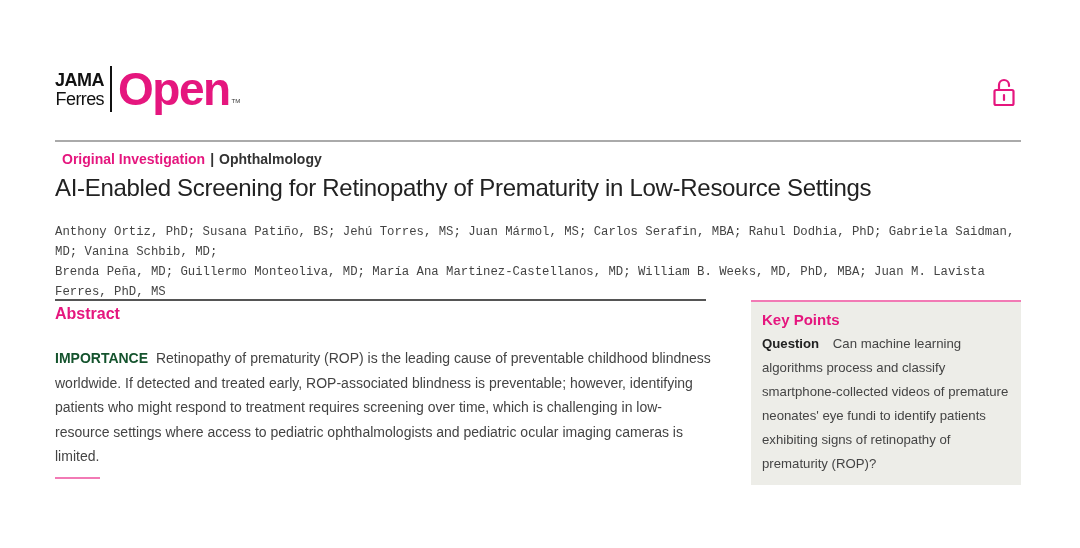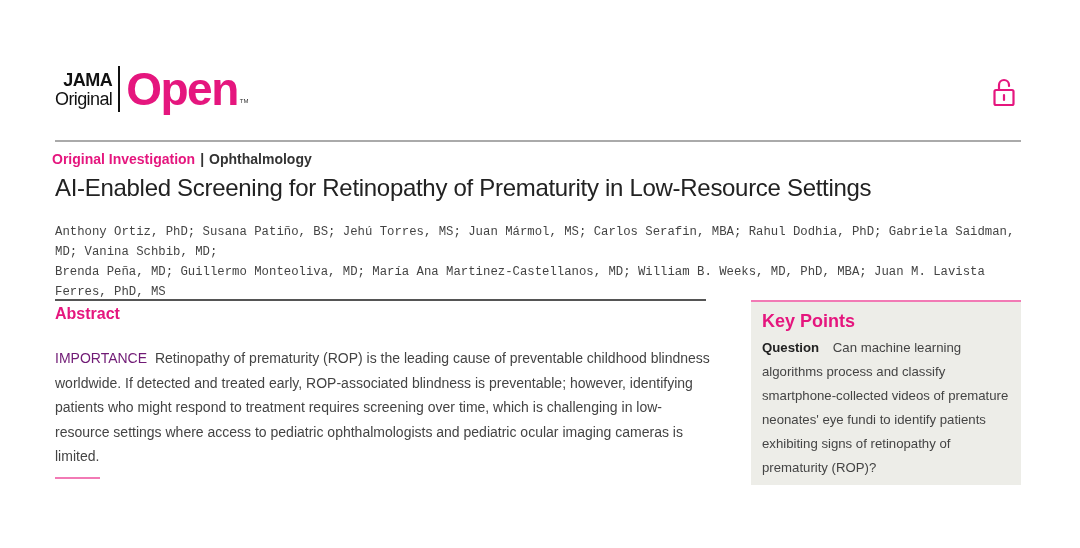--- a/index.html
+++ b/index.html
@@ -12,49 +12,49 @@
   .logo-jama { font-family: "Liberation Sans", sans-serif; font-weight: bold; font-size: 18px; color: #111; letter-spacing: -0.5px; }
   .logo-network { font-family: "Liberation Sans", sans-serif; font-size: 18px; color: #111; letter-spacing: -0.6px; margin-top: 1px; }
   .logo-divider { width: 2px; height: 46px; background: #111; margin-right: 6px; }
   .logo-open { font-family: "Liberation Sans", sans-serif; font-weight: bold; font-size: 46px; color: #e5167e; letter-spacing: -1.5px; line-height: 1; }
   .logo-tm { font-size: 6px; color: #333; align-self: flex-end; margin-bottom: 10px; margin-left: 2px; }
 
   .lock-icon { position: absolute; left: 990px; top: 76px; width: 32px; height: 32px; }
 
   .top-rule { position: absolute; left: 55px; top: 140px; width: 966px; height: 2px; background: #aaaaaa; }
 
-  .article-type { position: absolute; left: 52px; top: 151px; font-size: 14px; font-weight: bold; white-space: nowrap; }
+  .article-type { position: absolute; left: 62px; top: 151px; font-size: 14px; font-weight: bold; white-space: nowrap; }
   .type-label { color: #e5167e; }
   .type-sep { color: #333; margin: 0 5px; }
   .type-subject { color: #333; }
 
   .title { position: absolute; left: 55px; top: 174px; font-size: 24px; color: #222; white-space: nowrap; letter-spacing: -0.3px; }
 
   .authors { position: absolute; left: 55px; top: 222px; width: 980px; font-size: 12.3px; line-height: 20px; color: #444; font-family: Liberation Mono, monospace; }
 
   .abstract-rule { position: absolute; left: 55px; top: 299px; width: 651px; height: 1.5px; background: #555; }
   .abstract-heading { position: absolute; left: 55px; top: 305px; font-size: 16px; font-weight: bold; color: #e5167e; }
 
   .abstract-body { position: absolute; left: 55px; top: 346px; width: 660px; font-size: 14px; line-height: 24.5px; color: #444; }
-  .abstract-body .lbl { font-weight: normal; color: #701a75; margin-right: 4px; }
+  .abstract-body .lbl { font-weight: bold; color: #14532d; margin-right: 4px; }
 
   .pink-short-rule { position: absolute; left: 55px; top: 477px; width: 45px; height: 1.5px; background: #f27ab5; }
 
   .key-points { position: absolute; left: 751px; top: 300px; width: 270px; height: 185px; background: #ededE8; border-top: 2px solid #f27ab5; padding: 9px 11px 0 11px; }
-  .kp-heading { font-size: 18px; font-weight: bold; color: #e5167e; margin-bottom: 4px; }
+  .kp-heading { font-size: 15px; font-weight: bold; color: #e5167e; margin-bottom: 4px; }
   .kp-body { font-size: 13.2px; line-height: 24px; color: #444; }
   .kp-body .lbl { font-weight: bold; color: #222; margin-right: 10px; }
 </style>
 </head>
 <body>
 
 <div class="logo">
   <div class="logo-left">
     <span class="logo-jama">JAMA</span>
-    <span class="logo-network">Original</span>
+    <span class="logo-network">Ferres</span>
   </div>
   <div class="logo-divider"></div>
   <span class="logo-open">Open</span>
   <span class="logo-tm">TM</span>
 </div>
 
 <div class="lock-icon">
   <svg width="32" height="32" viewBox="0 0 32 32" fill="none" stroke="#e5167e" stroke-width="2.2" stroke-linecap="round">
     <path d="M9 14 V9 a5 5 0 0 1 10 0 V10"></path>
     <rect x="4.5" y="14" width="19" height="15" rx="1.5"></rect>

